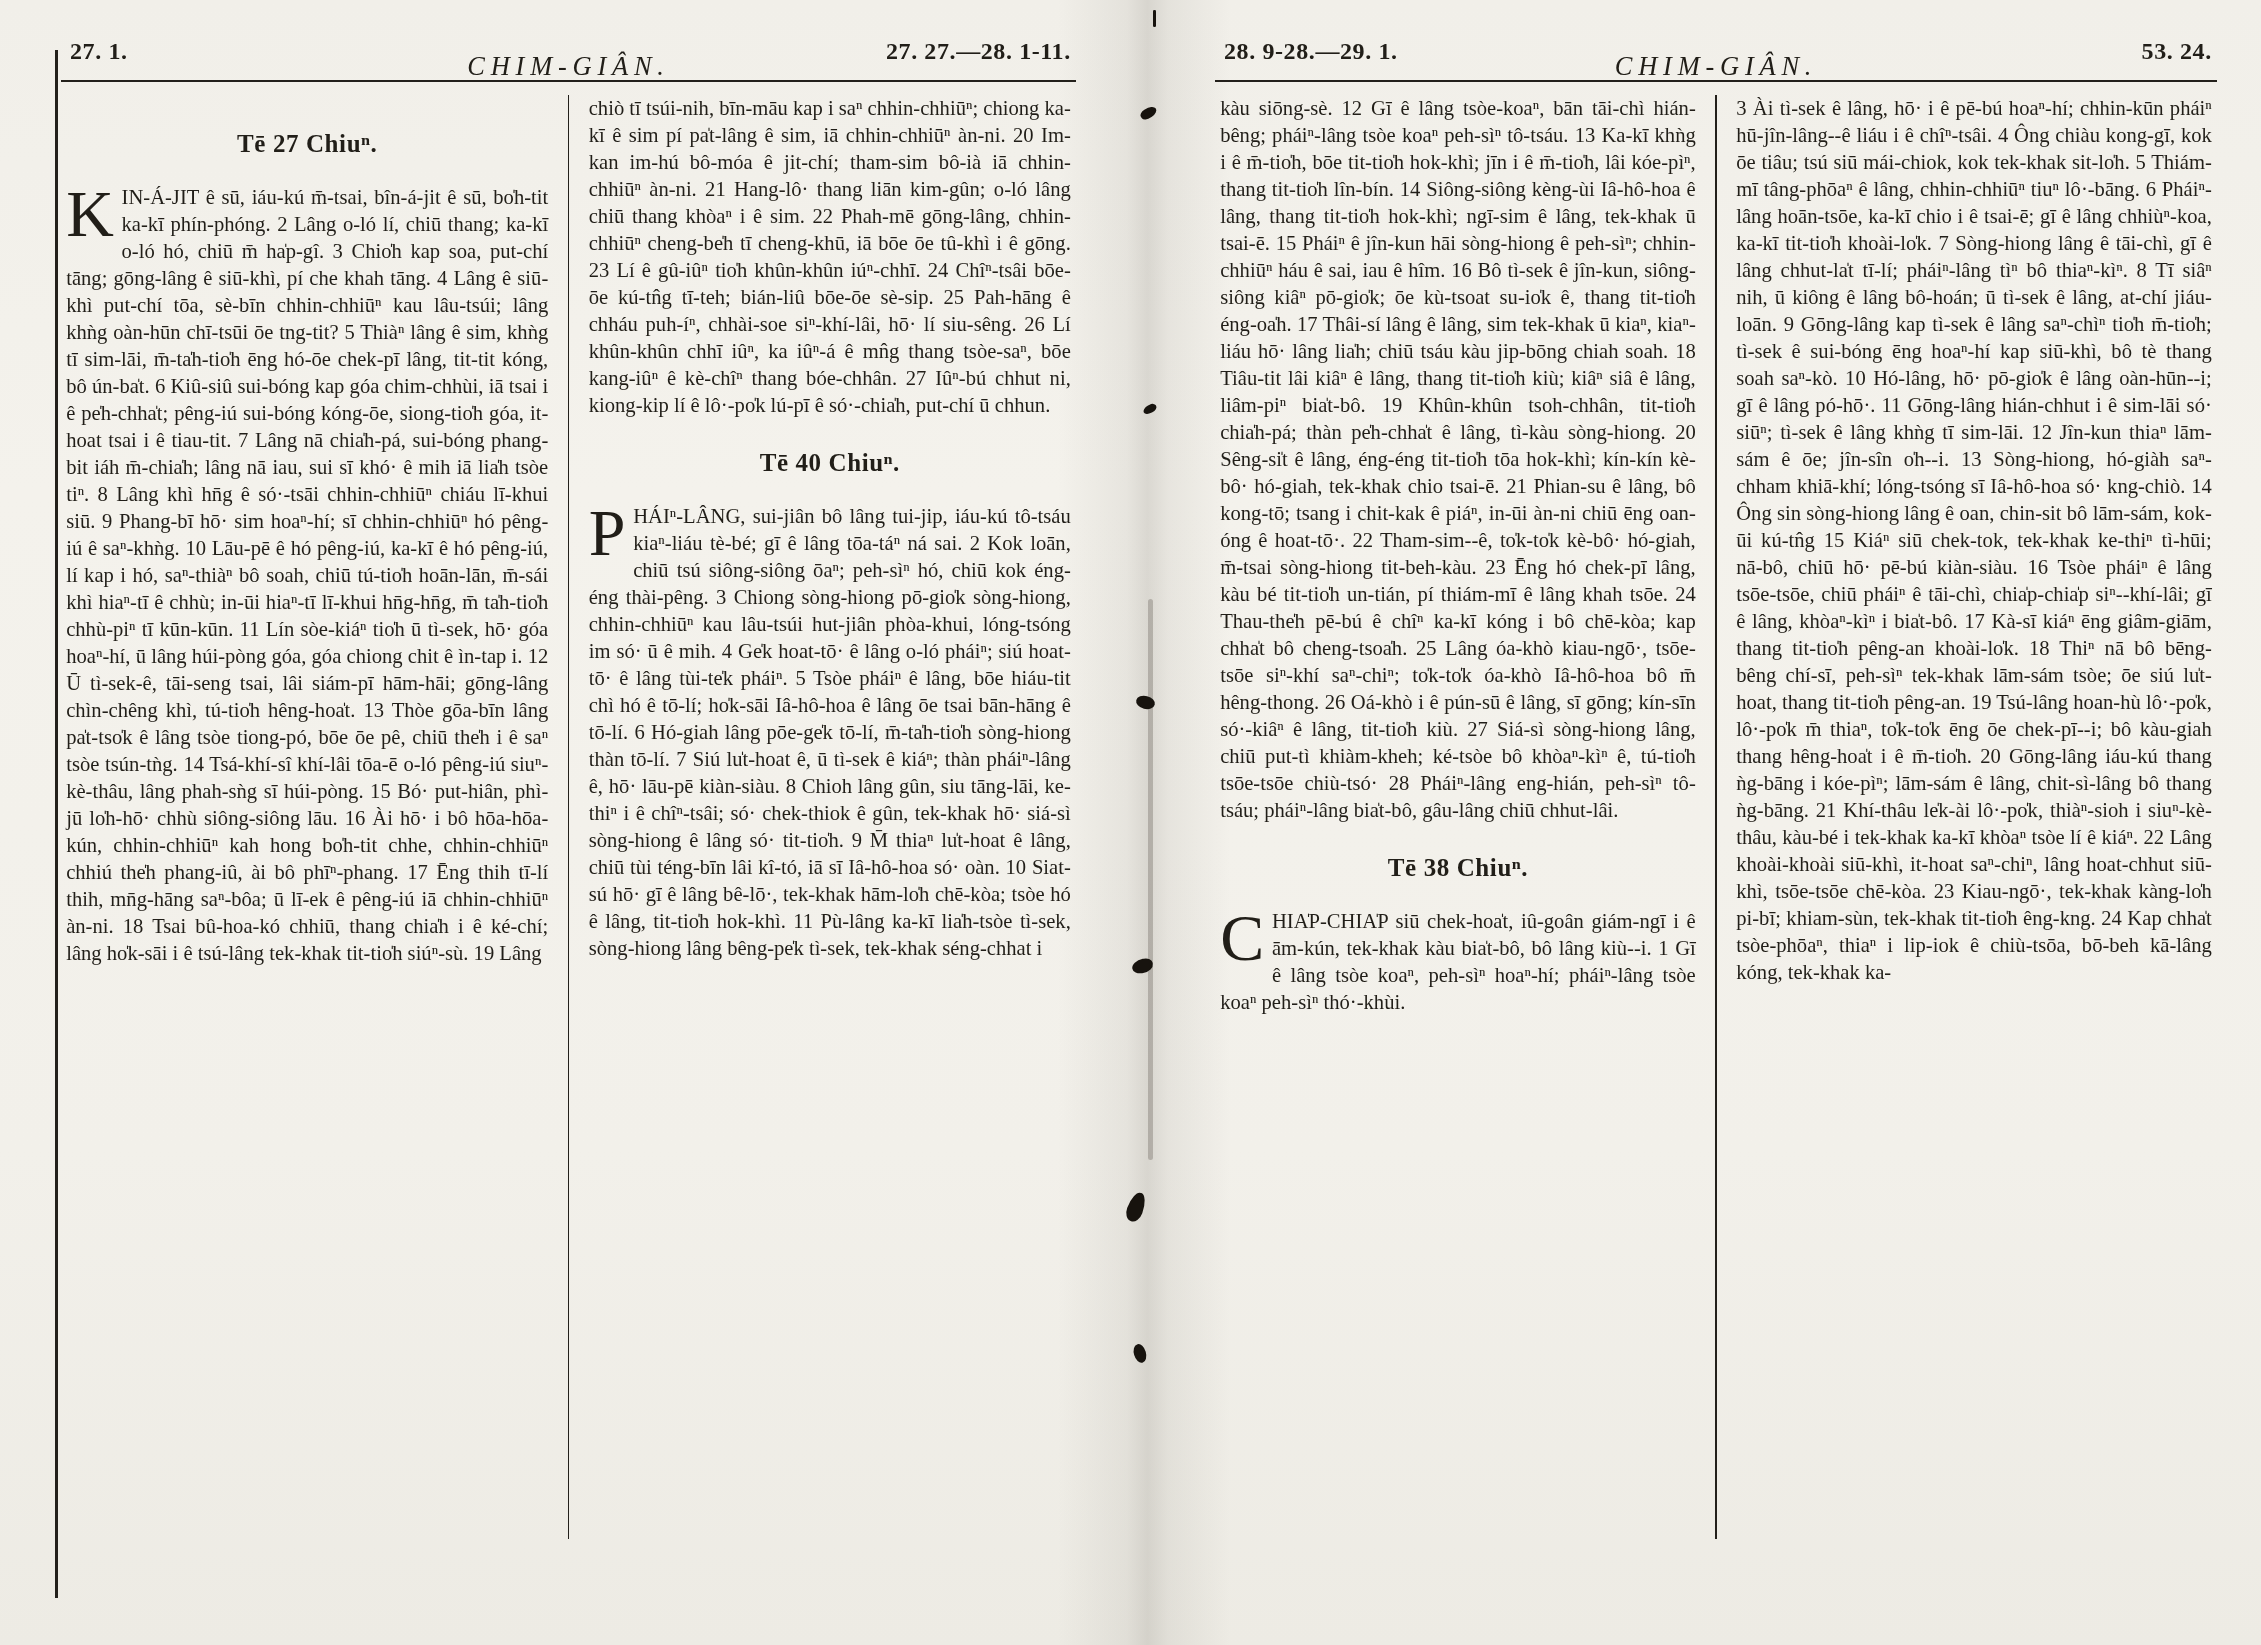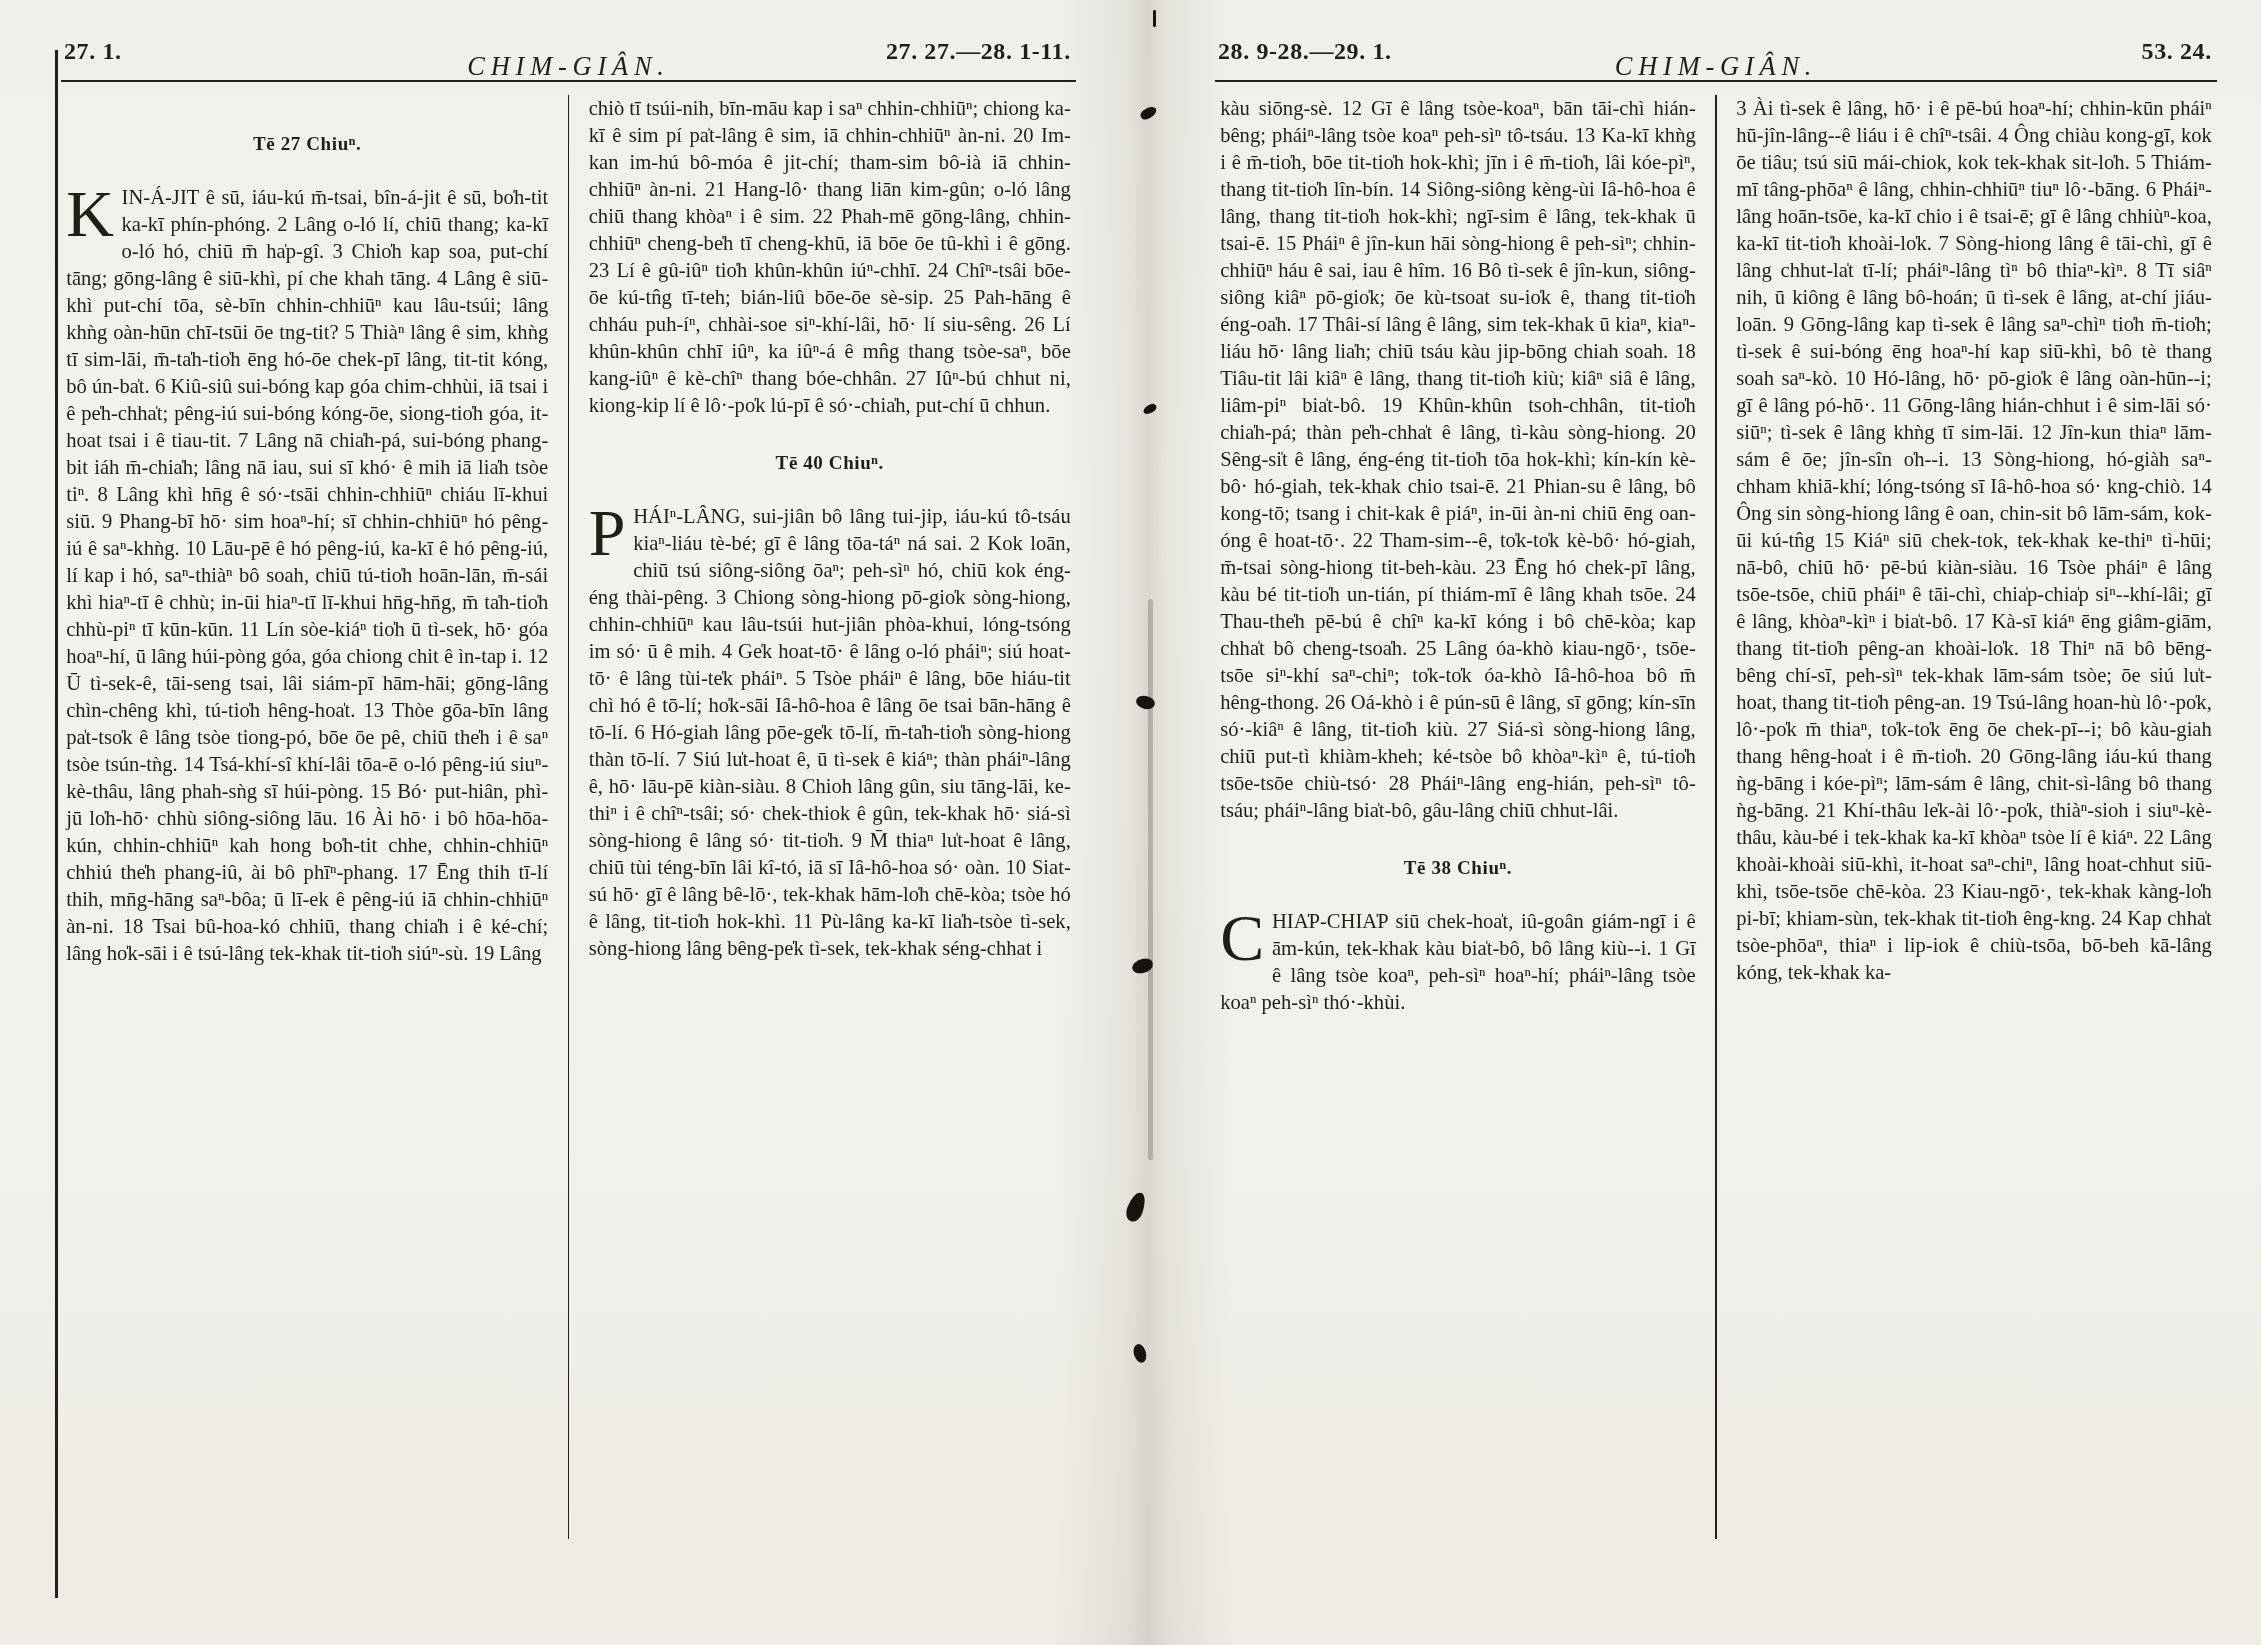--- a/index.html
+++ b/index.html
@@ -13,31 +13,31 @@
   .gutter-shade{
     position:absolute;left:1057px;top:0;width:174px;height:1645px;
     background:linear-gradient(90deg,rgba(60,55,45,0) 0%,rgba(60,55,45,0.07) 40%,rgba(60,55,45,0.14) 52%,rgba(60,55,45,0.07) 64%,rgba(60,55,45,0) 100%);
   }
   .edge-line{position:absolute;left:55px;top:50px;width:2.6px;height:1548px;background:#23201b;}
   .page{position:absolute;top:35px;height:1586px;}
   .page-left{left:61px;width:1015px;}
   .page-right{left:1215px;width:1002px;}
   .page-header{position:relative;height:40px;font-size:24px;}
   .page-header .ref{font-weight:bold;letter-spacing:0.6px;white-space:nowrap;}
-  .ref-left{position:absolute;left:3px;top:2.6px;}
+  .ref-left{position:absolute;left:9px;top:2.6px;}
   .ref-right{position:absolute;right:5.2px;top:2.6px;}
   .page-title{position:absolute;left:50%;transform:translateX(-50%);top:16px;font-size:26.4px;letter-spacing:5.8px;white-space:nowrap;font-style:italic;}
   .header-rule{margin-top:5.2px;border-top:2.6px solid #23201b;}
   .cols{display:flex;margin-top:13px;height:1444px;overflow:hidden;}
   .col{width:50%;overflow:hidden;font-size:20.6px;line-height:27px;text-align:justify;}
   .col-a{padding:0 19.3px 0 5.2px;}
   .col-b{padding:0 5.2px 0 19.3px;}
   .col-divider{flex:0 0 1.9px;width:1.9px;background:#23201b;height:100%;}
   .body-text{margin:0;text-align:justify;text-justify:inter-word;}
-  .chap{text-align:center;font-weight:bold;font-size:19px;margin:30px 0 27px;letter-spacing:0.6px;}
+  .chap{text-align:center;font-weight:bold;font-size:25px;margin:30px 0 27px;letter-spacing:0.6px;}
   .chap.first{margin-top:35px;}
   .dropcap{float:left;font-size:66px;line-height:52px;padding:3.9px 7.7px 0 0;font-weight:400;}
   .page-number{position:absolute;bottom:9px;left:0;width:100%;text-align:center;font-size:22px;letter-spacing:0.6px;}
   .mark{position:absolute;background:#17130e;}
   .mark-1{left:1140px;top:108px;width:17px;height:9.7px;border-radius:40% 60% 50% 50%;transform:rotate(-35deg);}
   .mark-2{left:1143px;top:405px;width:14px;height:8.4px;border-radius:55% 45% 50% 50%;transform:rotate(-28deg);}
   .mark-3{left:1136px;top:696px;width:19.3px;height:13px;border-radius:50%;transform:rotate(14deg);}
   .mark-4{left:1132px;top:959px;width:21px;height:14px;border-radius:60% 40% 55% 45%;transform:rotate(-10deg);}
   .mark-5{left:1128px;top:1192px;width:15.5px;height:30px;border-radius:50% 50% 50% 50%/62% 62% 38% 38%;transform:rotate(20deg);}
   .mark-6{left:1134px;top:1344px;width:11.6px;height:19.3px;border-radius:50%;transform:rotate(-16deg);}

